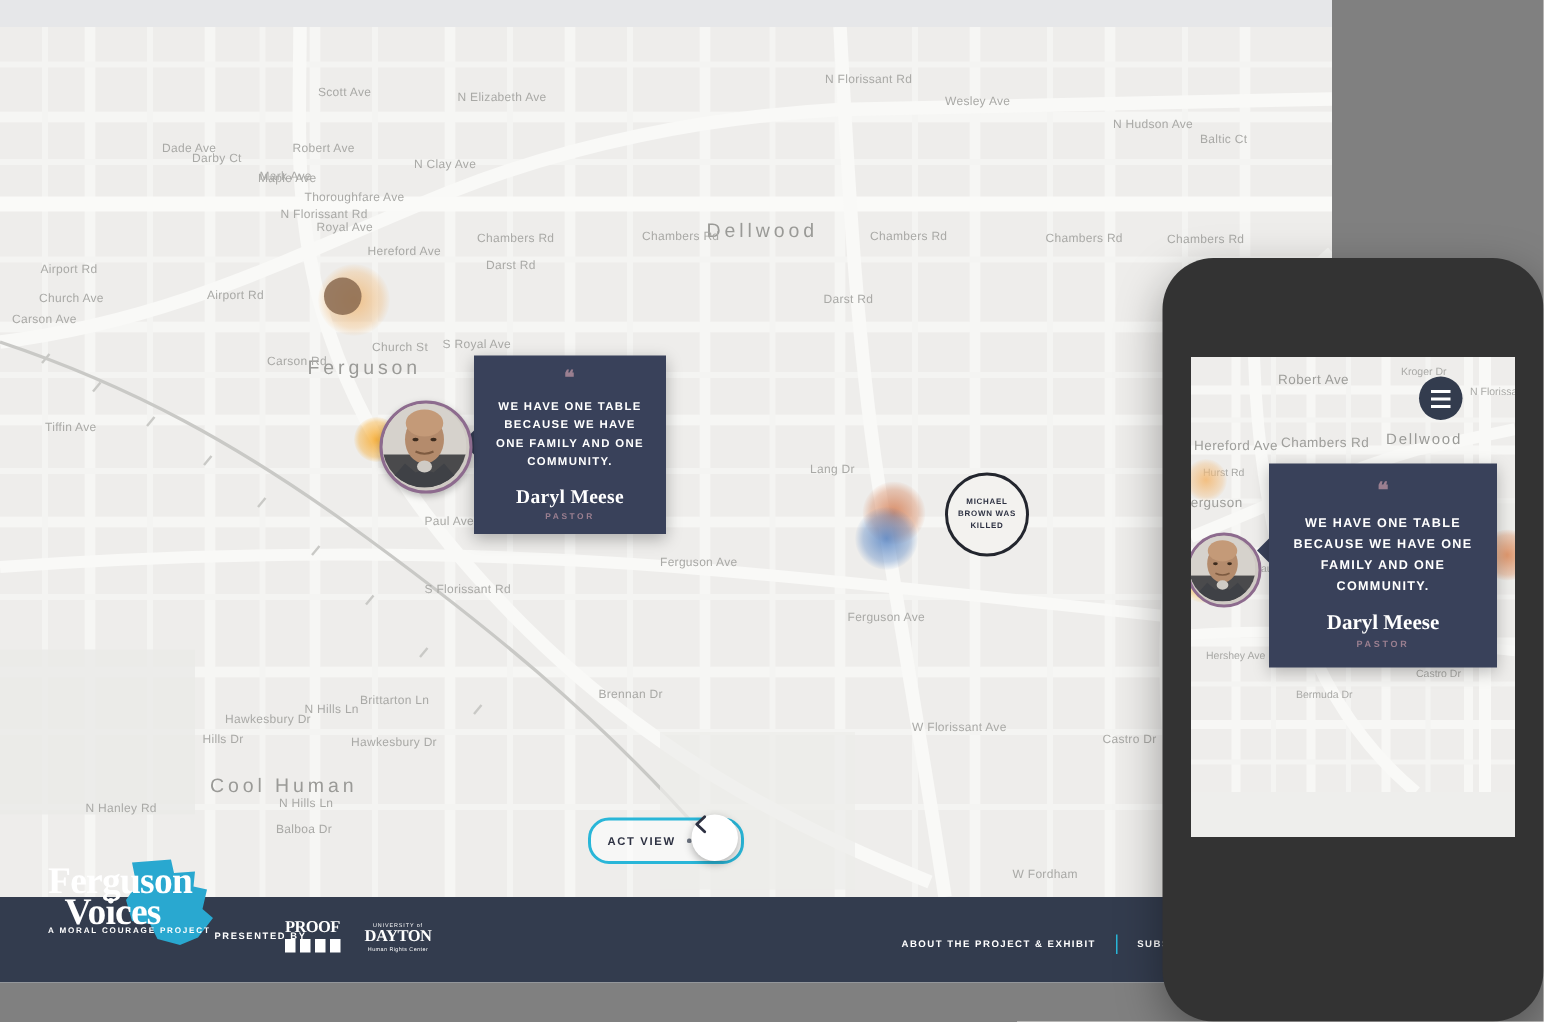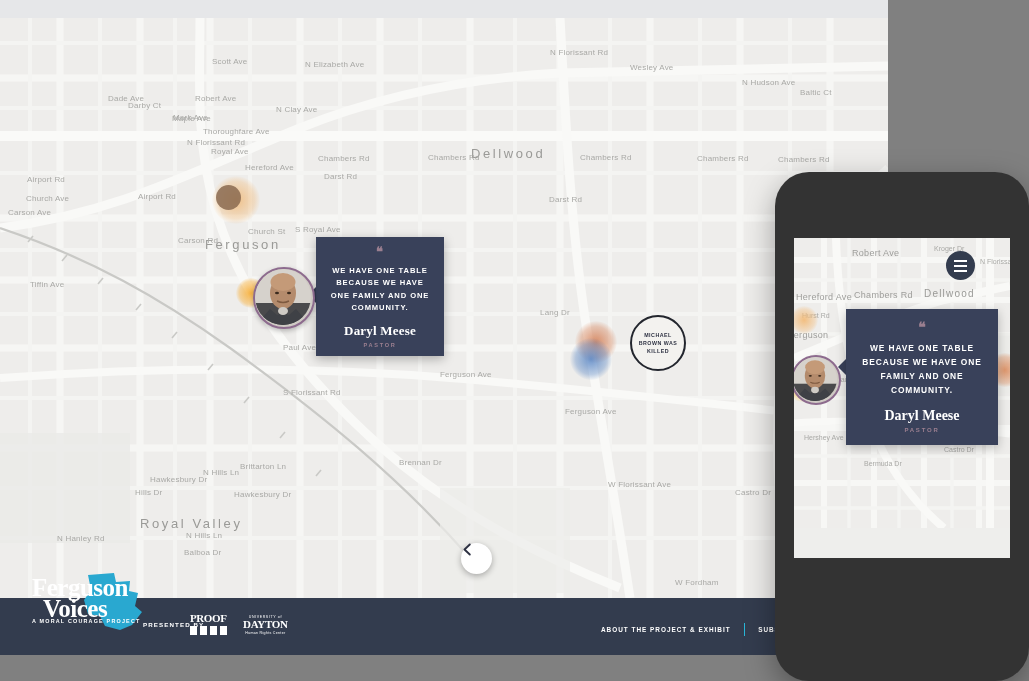--- a/index.html
+++ b/index.html
@@ -175,21 +175,21 @@
         </g>
 
         <path d="M888 150 C820 210 790 280 780 360 C772 440 780 510 795 580" stroke="#f7f7f5" stroke-width="8" fill="none"></path>
 
         <rect x="0" y="415" width="130" height="110" fill="#eaeae7" opacity="0.8"></rect>
         <rect x="440" y="470" width="130" height="105" fill="#ececea" opacity="0.7"></rect>
       </svg>
 
       <div class="maplabel big" style="left:205px;top:219px;">Ferguson</div>
       <div class="maplabel big" style="left:471px;top:128px;">Dellwood</div>
-      <div class="maplabel big" style="left:140px;top:498px;">Royal Valley</div>
+      <div class="maplabel big" style="left:140px;top:498px;">Cool Human</div>
 
       <div id="map-small-labels">
           <div class="maplabel" style="left: 212px; top: 39px;">Scott Ave</div>
           <div class="maplabel" style="left: 195px; top: 76px;">Robert Ave</div>
           <div class="maplabel" style="left: 203px; top: 109px;">Thoroughfare Ave</div>
           <div class="maplabel" style="left: 211px; top: 129px;">Royal Ave</div>
           <div class="maplabel" style="left: 245px; top: 145px;">Hereford Ave</div>
           <div class="maplabel" style="left: 318px; top: 136px;">Chambers Rd</div>
           <div class="maplabel" style="left: 428px; top: 135px;">Chambers Rd</div>
           <div class="maplabel" style="left: 580px; top: 135px;">Chambers Rd</div>
@@ -268,20 +268,28 @@
             <ellipse cx="28" cy="13" rx="12.5" ry="9" fill="#c49a78"></ellipse>
             <ellipse cx="22" cy="24" rx="2" ry="1.2" fill="#3c2b1e"></ellipse>
             <ellipse cx="34" cy="24" rx="2" ry="1.2" fill="#3c2b1e"></ellipse>
             <path d="M22 32 Q28 35 34 32" stroke="#7d5a40" stroke-width="1.4" fill="none"></path>
             <path d="M15 40 L22 46 L28 44 L34 46 L41 40 L48 48 L48 56 L8 56 L8 48 Z" fill="#3f4146"></path>
             <ellipse cx="28" cy="42" rx="5" ry="4" fill="#cfcbc5"></ellipse>
           </g>
         </svg>
       </div>
 
+      <div class="actpill">
+        <span class="lbl">ACT VIEW</span>
+        <span class="dots">
+            <i></i>
+            <i></i>
+            <i></i>
+          </span>
+      </div>
       <div class="backbtn">
         <svg width="13" height="13" viewBox="0 0 13 13">
           <path d="M8.8 1.5 L3.5 6.5 L8.8 11.5" stroke="#2d3142" stroke-width="1.9" fill="none" stroke-linecap="round" stroke-linejoin="round"></path>
         </svg>
       </div>
 
     </div>
 
     <div class="footer"></div>
 

